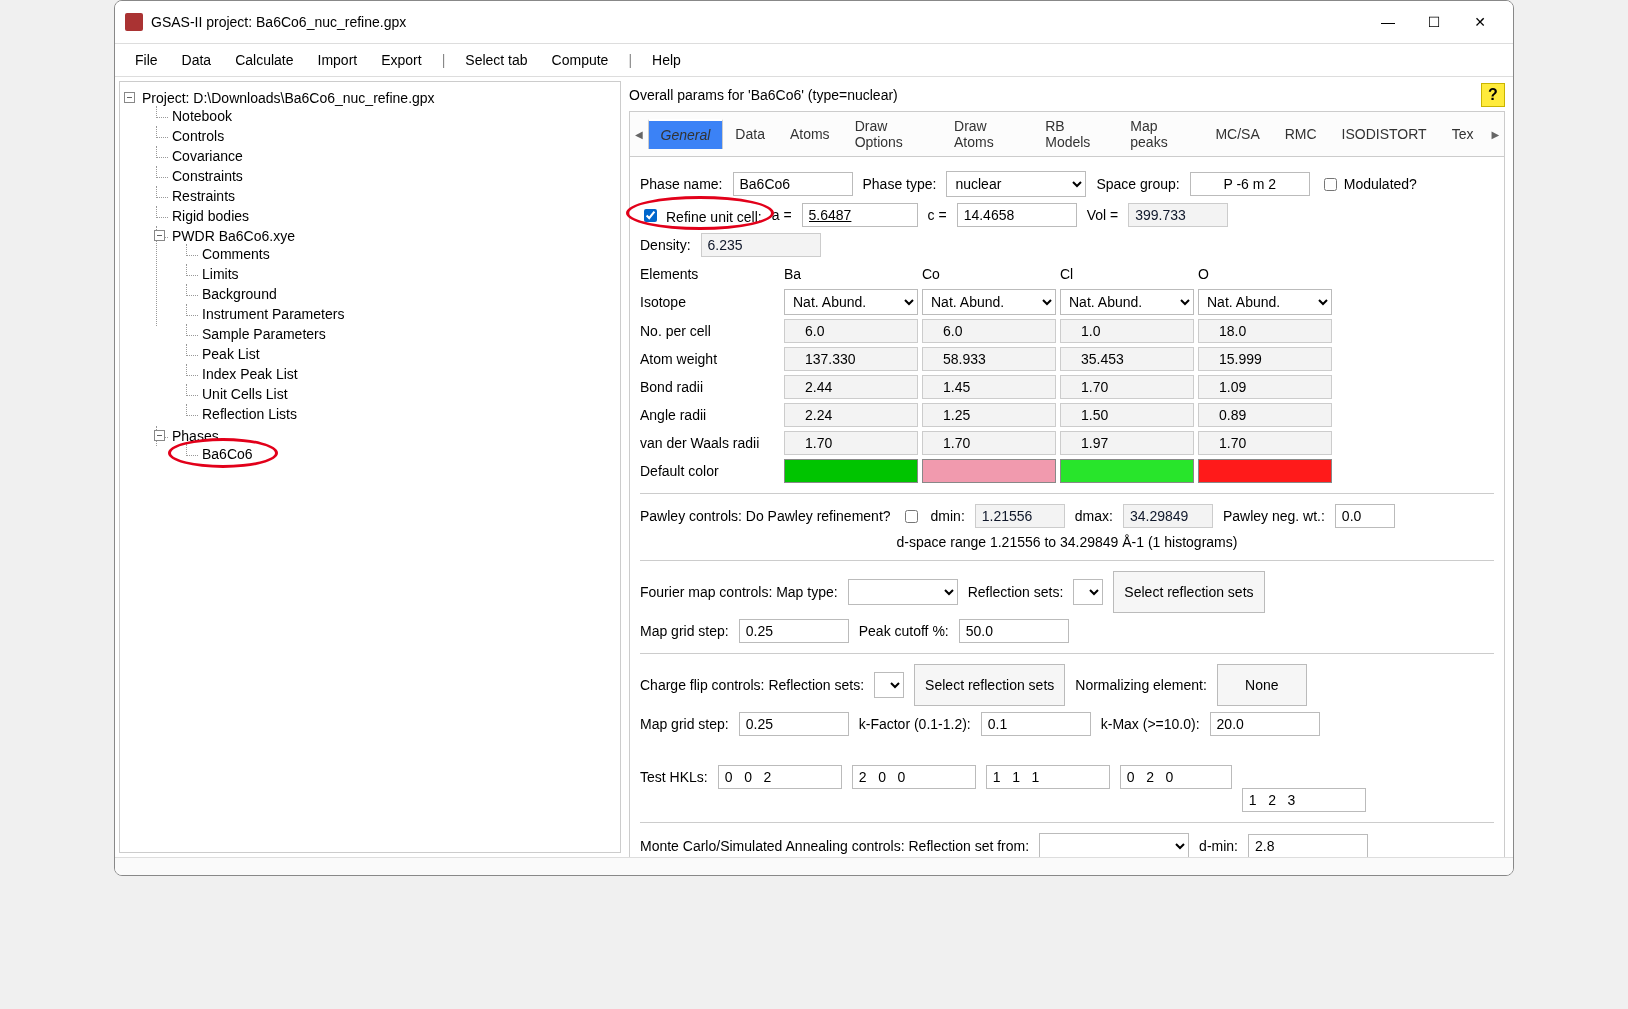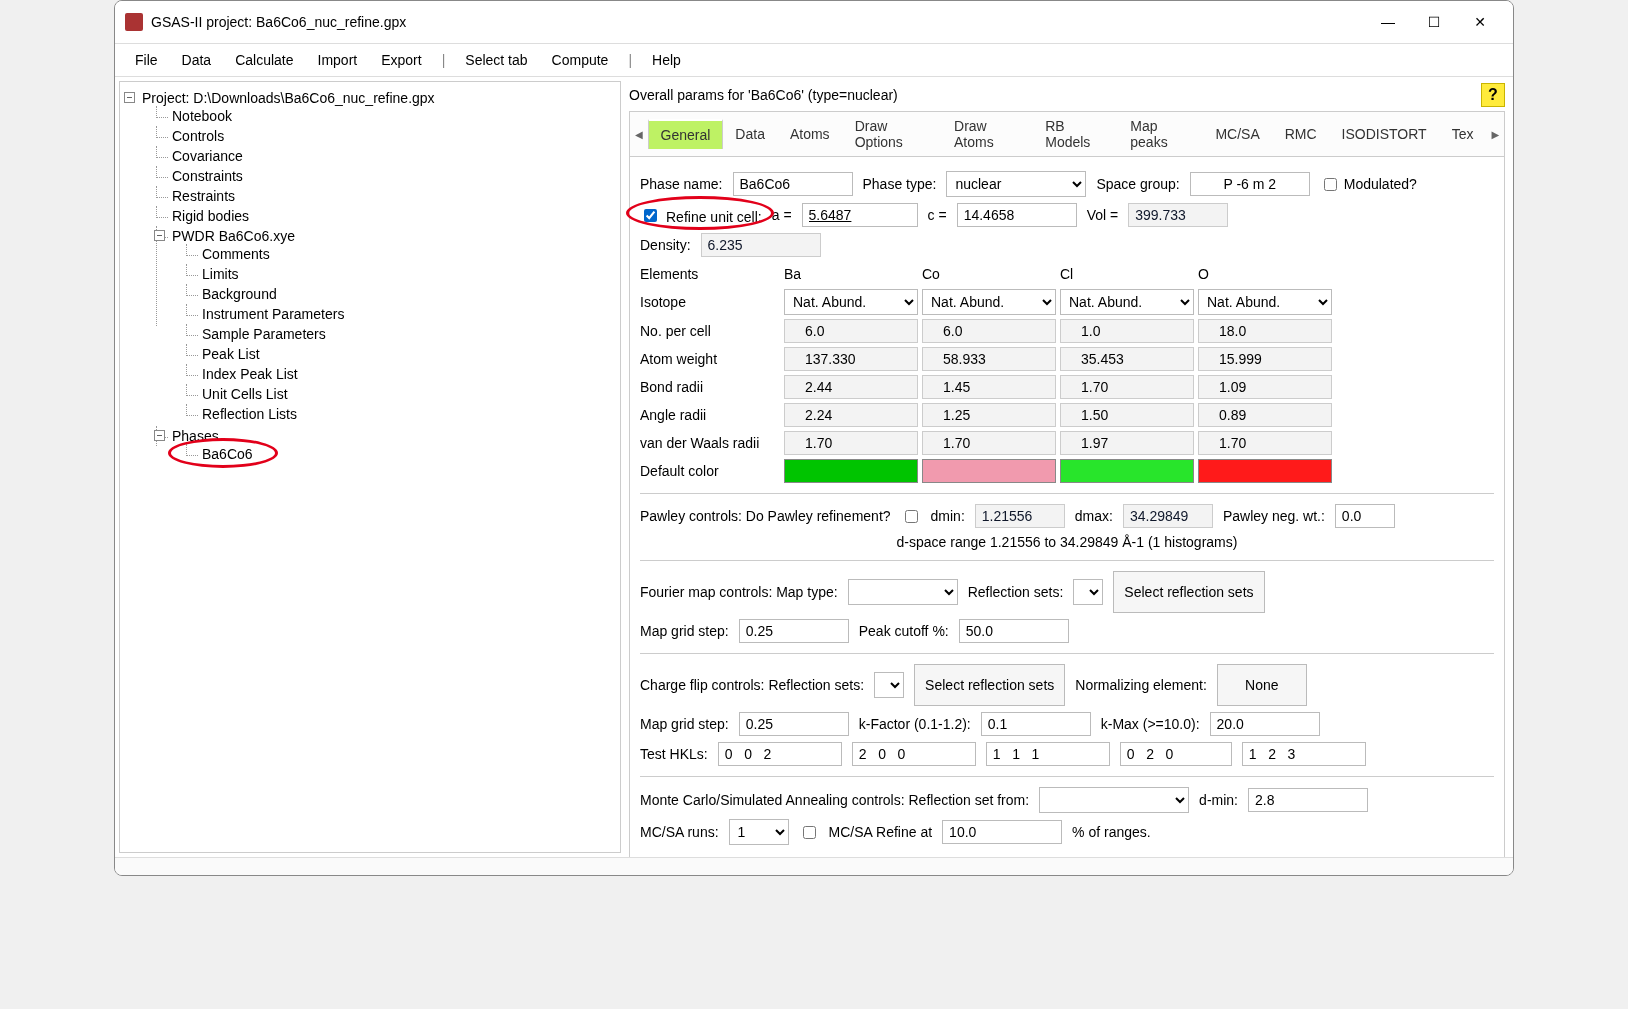--- a/index.html
+++ b/index.html
@@ -23,21 +23,21 @@
 .tree-pane > ul > li::before, .tree-pane > ul > li::after { display: none; }
 .tree-pane .toggle { position: absolute; left: -2px; top: 4px; width: 11px; height: 11px; border: 1px solid #888; background: #fff; font-size: 9px; line-height: 9px; text-align: center; z-index: 1; }
 .tree-pane .toggle + span, .tree-pane .toggle + a { margin-left: 0; }
 .right-pane { flex: 1; padding: 6px 8px 6px 4px; overflow: auto; position: relative; }
 .rp-header { display: flex; align-items: center; }
 .rp-header .overall-title { flex: 1; font-size: 14px; padding: 4px 0; }
 .help-btn { width: 24px; height: 24px; background: #ffeb3b; border: 1px solid #c9b400; display: flex; align-items: center; justify-content: center; font-weight: bold; font-size: 16px; }
 .tabs { display: flex; align-items: center; border: 1px solid #ccc; background: #fcfcfc; margin-top: 4px; }
 .tabs .scroll-btn { width: 20px; text-align: center; padding: 6px 0; font-size: 10px; color: #666; cursor: pointer; }
 .tabs .tab { padding: 6px 12px; border-right: 1px solid transparent; cursor: pointer; color: #333; }
-.tabs .tab.active { background: #bef264; border-left: 1px solid #ccc; border-right: 1px solid #ccc; border-top: 2px solid #fff; position: relative; top: 0; }
+.tabs .tab.active { background: #3b82f6; border-left: 1px solid #ccc; border-right: 1px solid #ccc; border-top: 2px solid #fff; position: relative; top: 0; font-style: italic; }
 .panel { border: 1px solid #ccc; border-top: none; padding: 8px 10px; background: #fff; }
 .row { display: flex; align-items: center; gap: 10px; margin: 6px 0; flex-wrap: wrap; }
 .row label, .row .lbl { font-size: 14px; }
 input[type=text].val, .val-box { border: 1px solid #bbb; padding: 3px 6px; font-size: 14px; background: #fff; }
 input[type=text].val.ro, .val-box.ro { background: #f3f3f3; color: #0f172a; border-color: #ccc; }
 select.val { border: 1px solid #bbb; padding: 3px 4px; font-size: 14px; background: #fff; }
 button.btn { border: 1px solid #bbb; background: #f6f6f6; padding: 12px 10px; font-size: 14px; cursor: pointer; }
 hr.sep { border: none; border-top: 1px solid #ccc; margin: 10px 0; }
 .circle-annot { position: absolute; border: 3px solid #e2001a; border-radius: 50%; pointer-events: none; }
 .elem-grid { display: grid; grid-template-columns: 140px repeat(4, 134px); gap: 4px 4px; align-items: center; }
@@ -275,21 +275,21 @@
           <input type="text" class="val" style="width: 110px;" value="0.1">
           <span class="lbl">k-Max (&gt;=10.0):</span>
           <input type="text" class="val" style="width: 110px;" value="20.0">
         </div>
         <div class="row">
           <span class="lbl">Test HKLs:</span>
           <input type="text" class="val" style="width: 124px;" value="0   0   2">
           <input type="text" class="val" style="width: 124px;" value="2   0   0">
           <input type="text" class="val" style="width: 124px;" value="1   1   1">
           <input type="text" class="val" style="width: 112px;" value="0   2   0">
-          <input type="text" class="val" style="width: 124px;" value="1   2   3">
+          <input type="text" class="val" style="width: 124px; margin-top: 46px;" value="1   2   3">
         </div>
 
         <hr class="sep">
 
         <div class="row">
           <span class="lbl">Monte Carlo/Simulated Annealing controls: Reflection set from:</span>
           <select class="val" style="width:150px"><option></option></select>
           <span class="lbl">d-min:</span>
           <input type="text" class="val" style="width: 120px;" value="2.8">
         </div>

